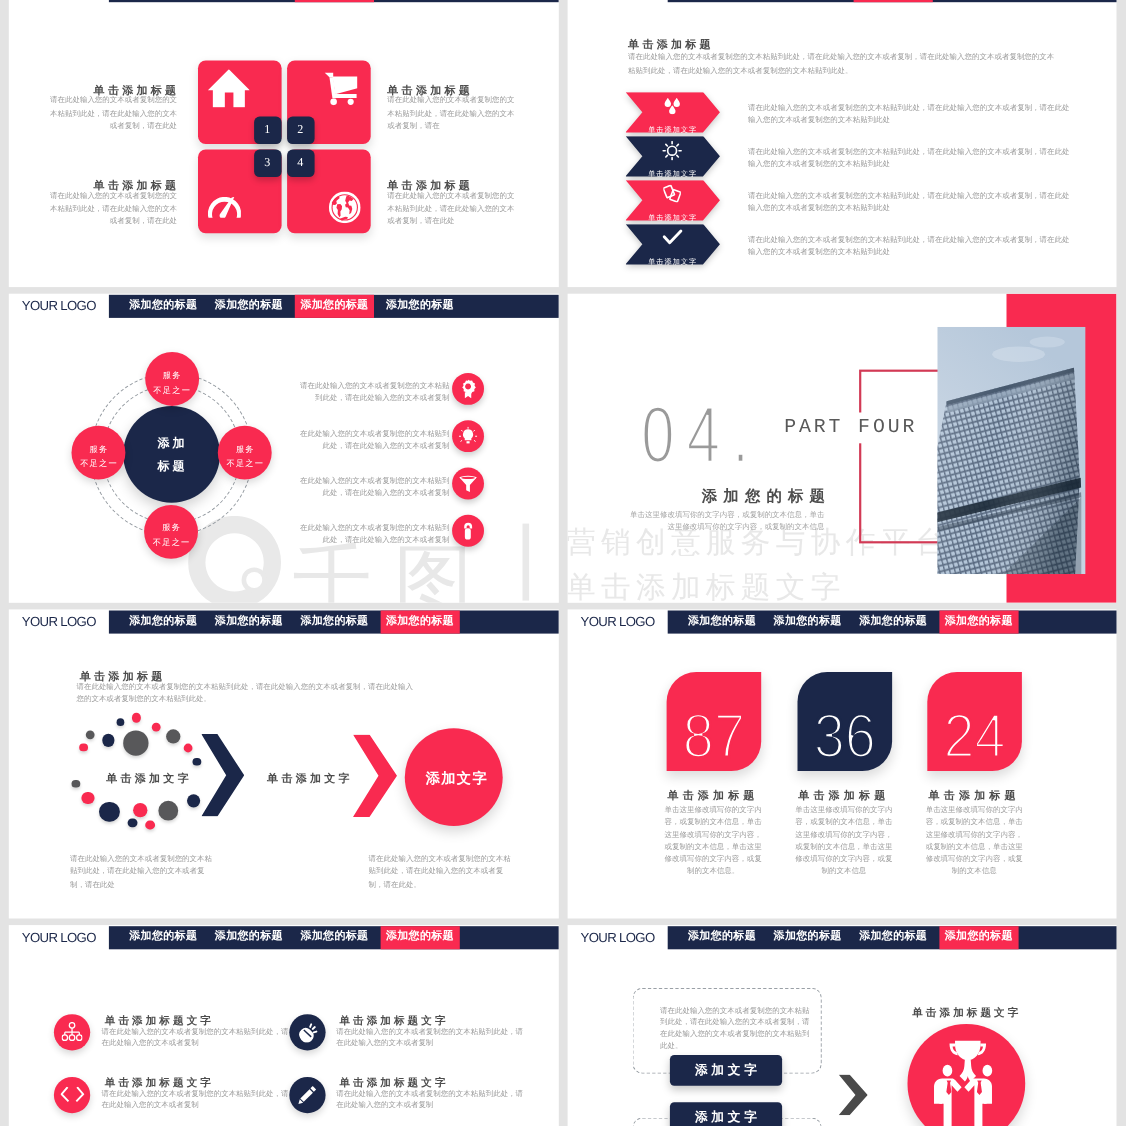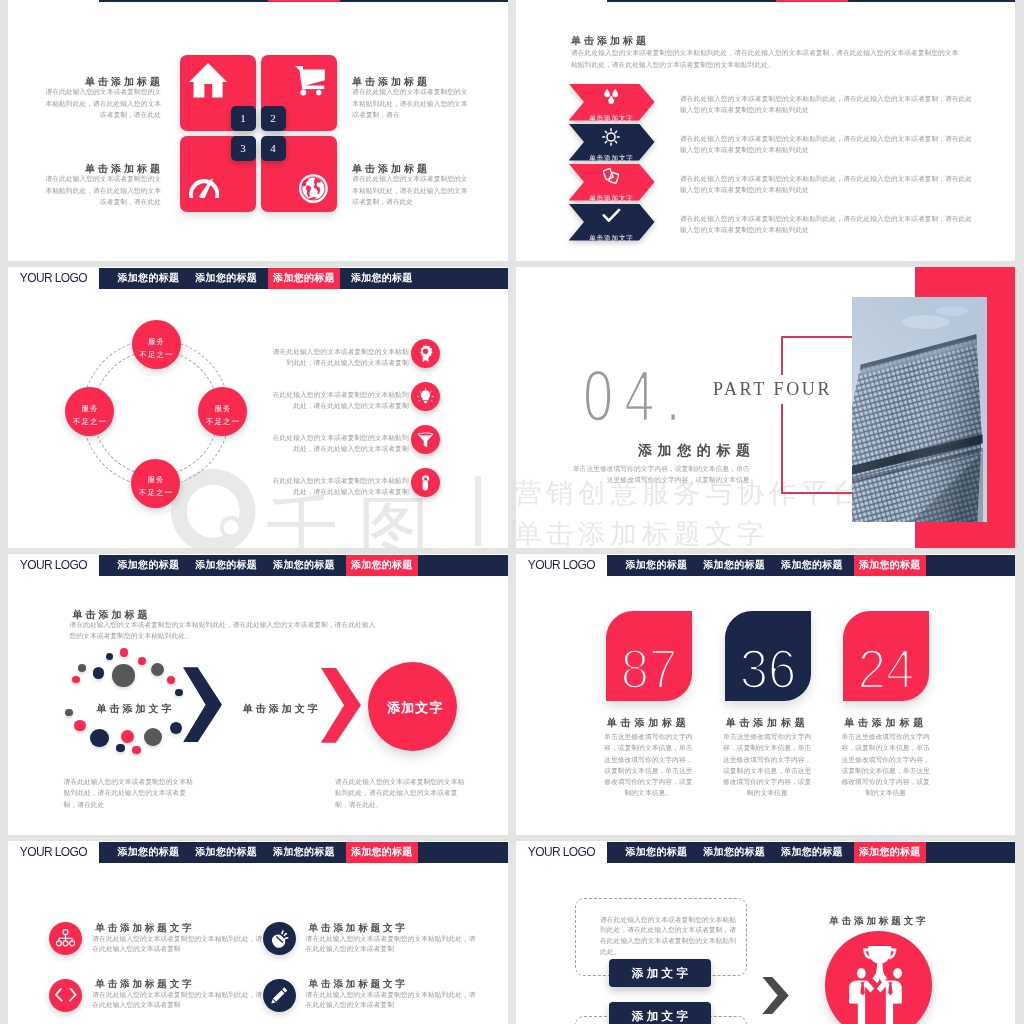--- a/index.html
+++ b/index.html
@@ -224,20 +224,24 @@
   <div class="navbar">
     <div class="nav-item ni0">添加您的标题</div>
     <div class="nav-item ni1">添加您的标题</div>
     <div class="nav-item ni2 active">添加您的标题</div>
     <div class="nav-item ni3">添加您的标题</div>
   </div>
 
   <div class="dring" style="left:73.5px;top:71.5px;width:146px;height:146px"></div>
   <div class="dring" style="left:84.5px;top:82.5px;width:124px;height:124px"></div>
 
+  <div class="cmain" style="left:103.5px;top:101.5px">
+    <div class="lbl" style="top:29.5px">添加</div>
+    <div class="lbl" style="top:50.8px">标题</div>
+  </div>
 
   <div class="corb" style="left:123.5px;top:53px">
     <div class="lbl" style="top:17.8px">服务</div>
     <div class="lbl" style="top:30.5px">不足之一</div>
   </div>
   <div class="corb" style="left:57px;top:120px">
     <div class="lbl" style="top:17.8px">服务</div>
     <div class="lbl" style="top:30.5px">不足之一</div>
   </div>
   <div class="corb" style="left:190px;top:120px">
@@ -315,21 +319,21 @@
       <path d="M8.6 67.7 L124.3 37.3 L129.6 137.3 L125.4 225 L0 225 L0 110.3 Z" fill="url(#win)"></path>
       <path d="M8.6 67.7 L124.3 37.3 L124.55 41 L8.75 71.5 Z" fill="#46586d"></path>
       <path d="M8.8 73 L124.6 42.5 L124.9 47.5 L9.1 78 Z" fill="#8ea0b4" opacity="0.75"></path>
       <path d="M0 168.8 L130.5 137.3 L130.8 146.2 L0 177.8 Z" fill="#1d2b3a" opacity="0.92"></path>
       <path d="M0 182 L130.8 150.5 L131 155 L0 186.5 Z" fill="#2b3b4d" opacity="0.5"></path>
       <path d="M60 225 L131 155 L131 225 Z" fill="#1b2a39" opacity="0.30"></path>
       <path d="M8.6 67.7 L124.3 37.3 L129.6 137.3 L125.4 225 L0 225 L0 110.3 Z" fill="url(#shadeg)"></path>
     </svg>
   </div>
   <div style="position:absolute;left:66.5px;top:92.5px;font-size:72.4px;line-height:72.4px;color:#9a9a9a;letter-spacing:14.8px;font-family:'Liberation Sans',sans-serif;-webkit-text-stroke:2.4px #ffffff;transform:scaleX(0.75);transform-origin:0 0;white-space:nowrap">04.</div>
-  <div style="position:absolute;left:191px;top:108px;background:#fff;padding:4px 6px;font-size:18px;color:#595959;letter-spacing:2.62px;font-family:Liberation Serif, serif">PART FOUR</div>
+  <div style="position:absolute;left:191px;top:108px;background:#fff;padding:4px 6px;font-size:18px;color:#595959;letter-spacing:2.62px;font-family:Liberation Mono, monospace">PART FOUR</div>
   <div style="position:absolute;left:122px;top:174.5px;font-size:14px;letter-spacing:5.6px;color:#4d4d4d;font-weight:700">添加您的标题</div>
   <div class="body rt" style="left:51.5px;top:195.5px;width:182px;line-height:11px;color:#a3a3a3">单击这里修改填写你的文字内容，或复制的文本信息，单击这里修改填写你的文字内容，或复制的文本信息</div>
 </div>
 
 <div class="slide sl-col1 r3">
   <div class="logo">YOUR LOGO</div>
   <div class="navbar">
     <div class="nav-item ni0">添加您的标题</div>
     <div class="nav-item ni1">添加您的标题</div>
     <div class="nav-item ni2">添加您的标题</div>

